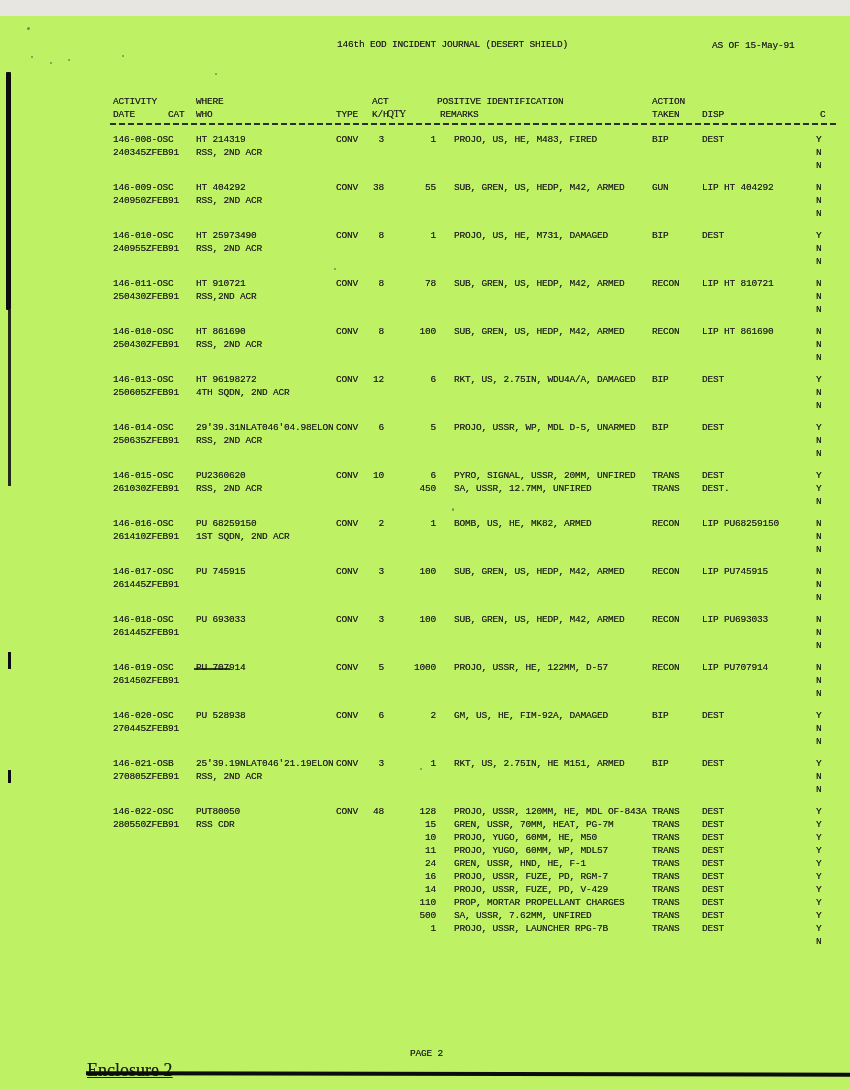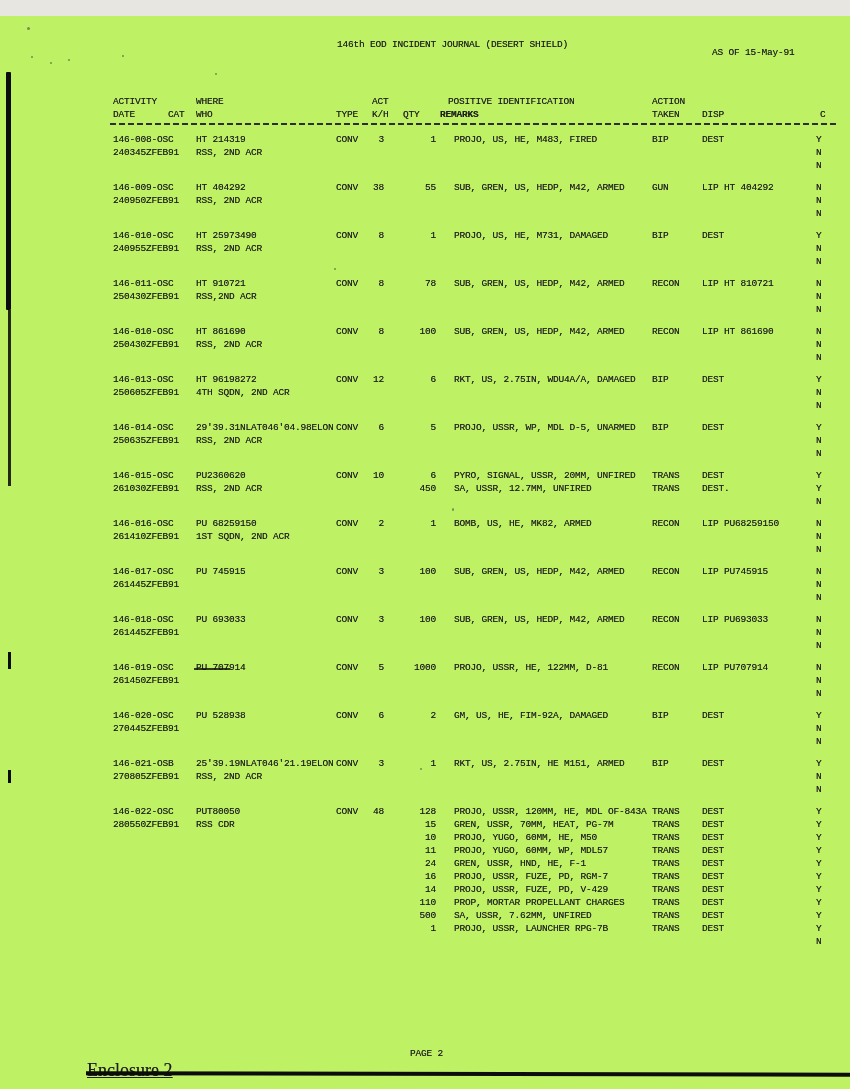--- a/index.html
+++ b/index.html
@@ -23,33 +23,33 @@
   .c-cat{left:58px;}
   .c-where{left:86px;}
   .c-type{left:226px;}
   .c-kh{left:252px;width:22px;text-align:right;}
   .c-qty{left:284px;width:42px;text-align:right;}
   .c-remark{left:344px;}
   .c-action{left:542px;}
   .c-disp{left:592px;}
   .c-flag{left:706px;}
   .h-act{left:262px;}
-  .h-pid{left:338px;}
-  .h-qty{left:293px;}
-  .h-rem{left:330px;font-weight:bold;}
+  .h-pid{left:327px;}
+  .h-qty{left:277px;font-family:Liberation Serif, serif;}
+  .h-rem{left:330px;}
   .h-c{left:710px;}
   .thead{position:absolute;top:80px;left:110px;width:740px;}
   .dashline{
     position:absolute;top:107px;left:110px;width:726px;height:2px;
     background:repeating-linear-gradient(90deg,#2e2e2e 0 6px,transparent 6px 9px);
   }
   .rows{position:absolute;top:118px;left:110px;width:740px;}
   .record{margin-bottom:9px;}
   .title{position:absolute;top:23px;left:337px;}
-  .asof{position:absolute;top:31px;left:712px;}
+  .asof{position:absolute;top:24px;left:712px;}
   .enclosure{
     position:absolute;top:1044px;left:87px;
     font-family:"Liberation Serif","DejaVu Serif",serif;
     font-size:18px;text-decoration:underline;letter-spacing:0;
   }
   .pagenum{position:absolute;top:1032px;left:410px;}
   
   .art{position:absolute;background:#0c0c0c;}
   .bar1{left:6px;top:56px;width:5px;height:238px;border-radius:1px;}
   .bar2{left:8px;top:294px;width:3px;height:176px;opacity:.88;}
@@ -336,21 +336,21 @@
         </div>
       </div>
       <div class="record">
         <div class="line">
           <span class="cell c-id">146-019-OS</span>
           <span class="cell c-cat">C</span>
           <span class="cell c-where">PU 707914</span>
           <span class="cell c-type">CONV</span>
           <span class="cell c-kh">5</span>
           <span class="cell c-qty">1000</span>
-          <span class="cell c-remark">PROJO, USSR, HE, 122MM, D-81</span>
+          <span class="cell c-remark">PROJO, USSR, HE, 122MM, D-57</span>
           <span class="cell c-action">RECON</span>
           <span class="cell c-disp">LIP PU707914</span>
           <span class="cell c-flag">N</span>
         </div>
         <div class="line">
           <span class="cell c-id">261450ZFEB91</span>
           <span class="cell c-flag">N</span>
         </div>
         <div class="line">
           <span class="cell c-flag">N</span>

